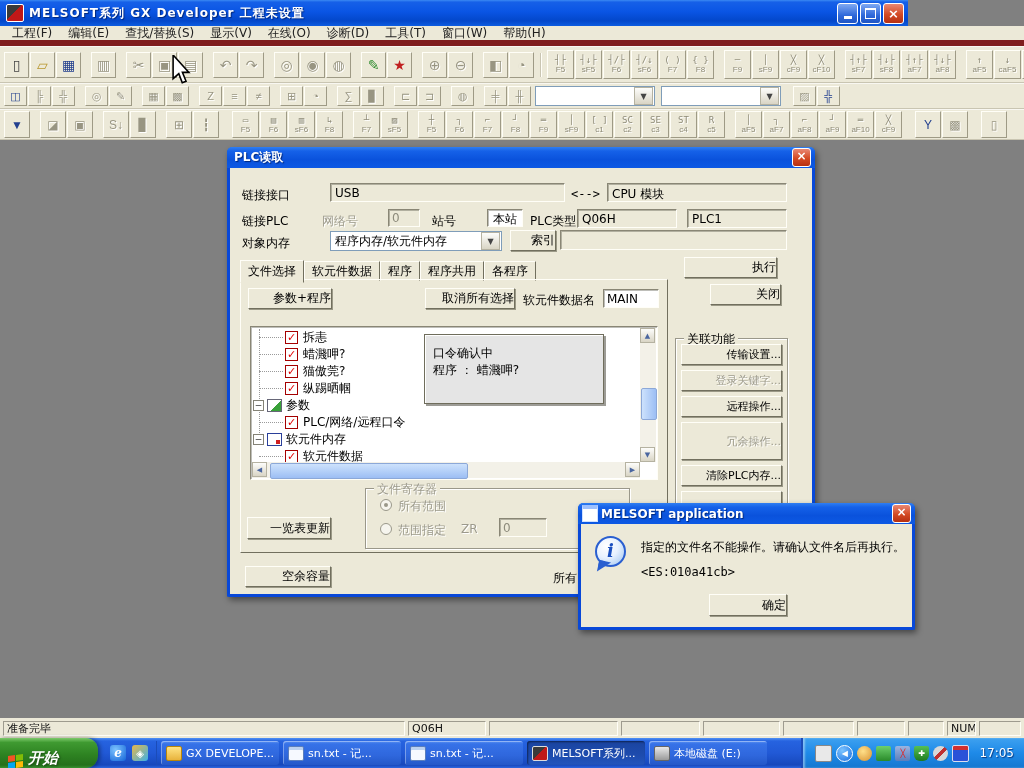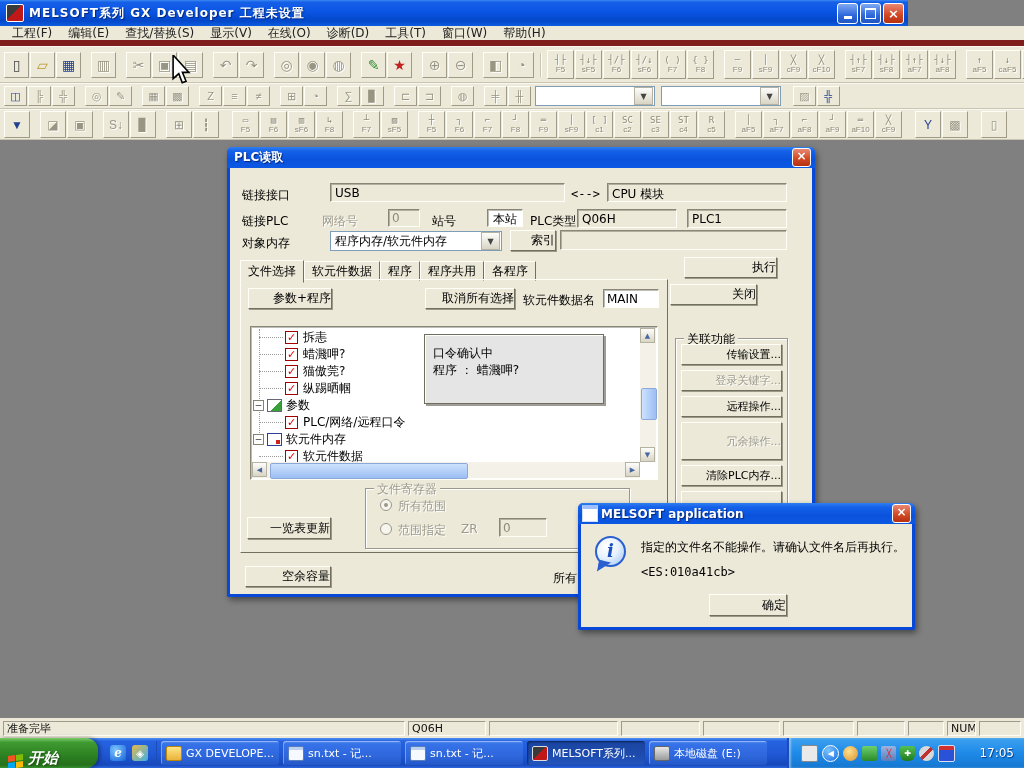--- a/index.html
+++ b/index.html
@@ -175,21 +175,21 @@
   .tri .trg{line-height:15px}
   .tr-kb{background:#e9e9e9;border:1px solid #888}
   .tr-chev{background:radial-gradient(circle at 35% 30%,#7cc4ff,#1a6ee0);border-radius:50%;border:1px solid #fff}
   .tr-pal{background:radial-gradient(circle at 40% 35%,#ffe08a,#d89030);border-radius:50%}
   .tr-up{background:linear-gradient(180deg,#6cd06c,#2a8a2a)}
   .tr-netx{background:linear-gradient(180deg,#9ab4e0,#5a7ebc);color:#e02020;font-weight:bold}
   .tr-shield{background:linear-gradient(180deg,#55c055,#1e7a1e);border-radius:2px 2px 6px 6px}
   .tr-block{background:#d8d8d8;border-radius:50%;
     background-image:linear-gradient(135deg,transparent 42%,#c03030 42%,#c03030 58%,transparent 58%)}
   .tr-batt{background:linear-gradient(180deg,#d03030 28%,#2a52d8 28%);border:1px solid #dde}
-  .clock{color:#fff;font-size:12px;margin-left:20px;text-shadow:1px 1px 1px #0a3a80}
+  .clock{color:#fff;font-size:12px;margin-left:6px;text-shadow:1px 1px 1px #0a3a80}
   
   .cursor{position:absolute;left:171px;top:55px;z-index:50;pointer-events:none}
 </style>
 </head>
 <body>
 
 <div class="titlebar">
   <div class="app-icon"></div>
   <div class="title-text">MELSOFT系列 GX Developer 工程未设置</div>
   <div class="win-btns">
@@ -675,21 +675,21 @@
       <span class="dlglabel gray" style="left:32px;top:33px">范围指定</span>
       <span class="dlglabel gray" style="left:95px;top:33px">ZR</span>
       <input class="field beige" style="left: 133px; top: 29px; width: 48px; height: 19px; position: absolute;" readonly="" value="0">
     </div>
     <button class="pbtn" style="left:17px;top:349px;width:84px;height:22px">一览表更新</button>
 
     <button class="pbtn" style="left:15px;top:398px;width:86px;height:21px">空余容量</button>
     <span class="dlglabel" style="left:323px;top:402px">所有</span>
 
     <button class="pbtn" style="left:454px;top:89px;width:93px;height:21px">执行</button>
-    <button class="pbtn" style="left:440px;top:116px;width:87px;height:21px">关闭</button>
+    <button class="pbtn" style="left:480px;top:116px;width:71px;height:21px">关闭</button>
     <div class="groupbox" style="left:445px;top:170px;width:113px;height:174px">
       <span class="gtitle">关联功能</span>
       <div>
 
       <button class="pbtn relbtn" style="position:relative;display:block;width:101px;height:21px;margin:5px auto 0;left:0;font-size:11px">传输设置...</button>
           <button class="pbtn relbtn dis" style="position:relative;display:block;width:101px;height:21px;margin:5px auto 0;left:0;font-size:11px">登录关键字...</button>
           <button class="pbtn relbtn" style="position:relative;display:block;width:101px;height:21px;margin:5px auto 0;left:0;font-size:11px">远程操作...</button>
           <button class="pbtn relbtn dis" style="position:relative;display:block;width:101px;height:38px;margin:5px auto 0;left:0;font-size:11px">冗余操作...</button>
           <button class="pbtn relbtn" style="position:relative;display:block;width:101px;height:21px;margin:5px auto 0;left:0;font-size:11px">清除PLC内存...</button>
           <button class="pbtn relbtn" style="position:relative;display:block;width:101px;height:38px;margin:5px auto 16px;left:0;font-size:11px">格式化PLC内存...</button>

